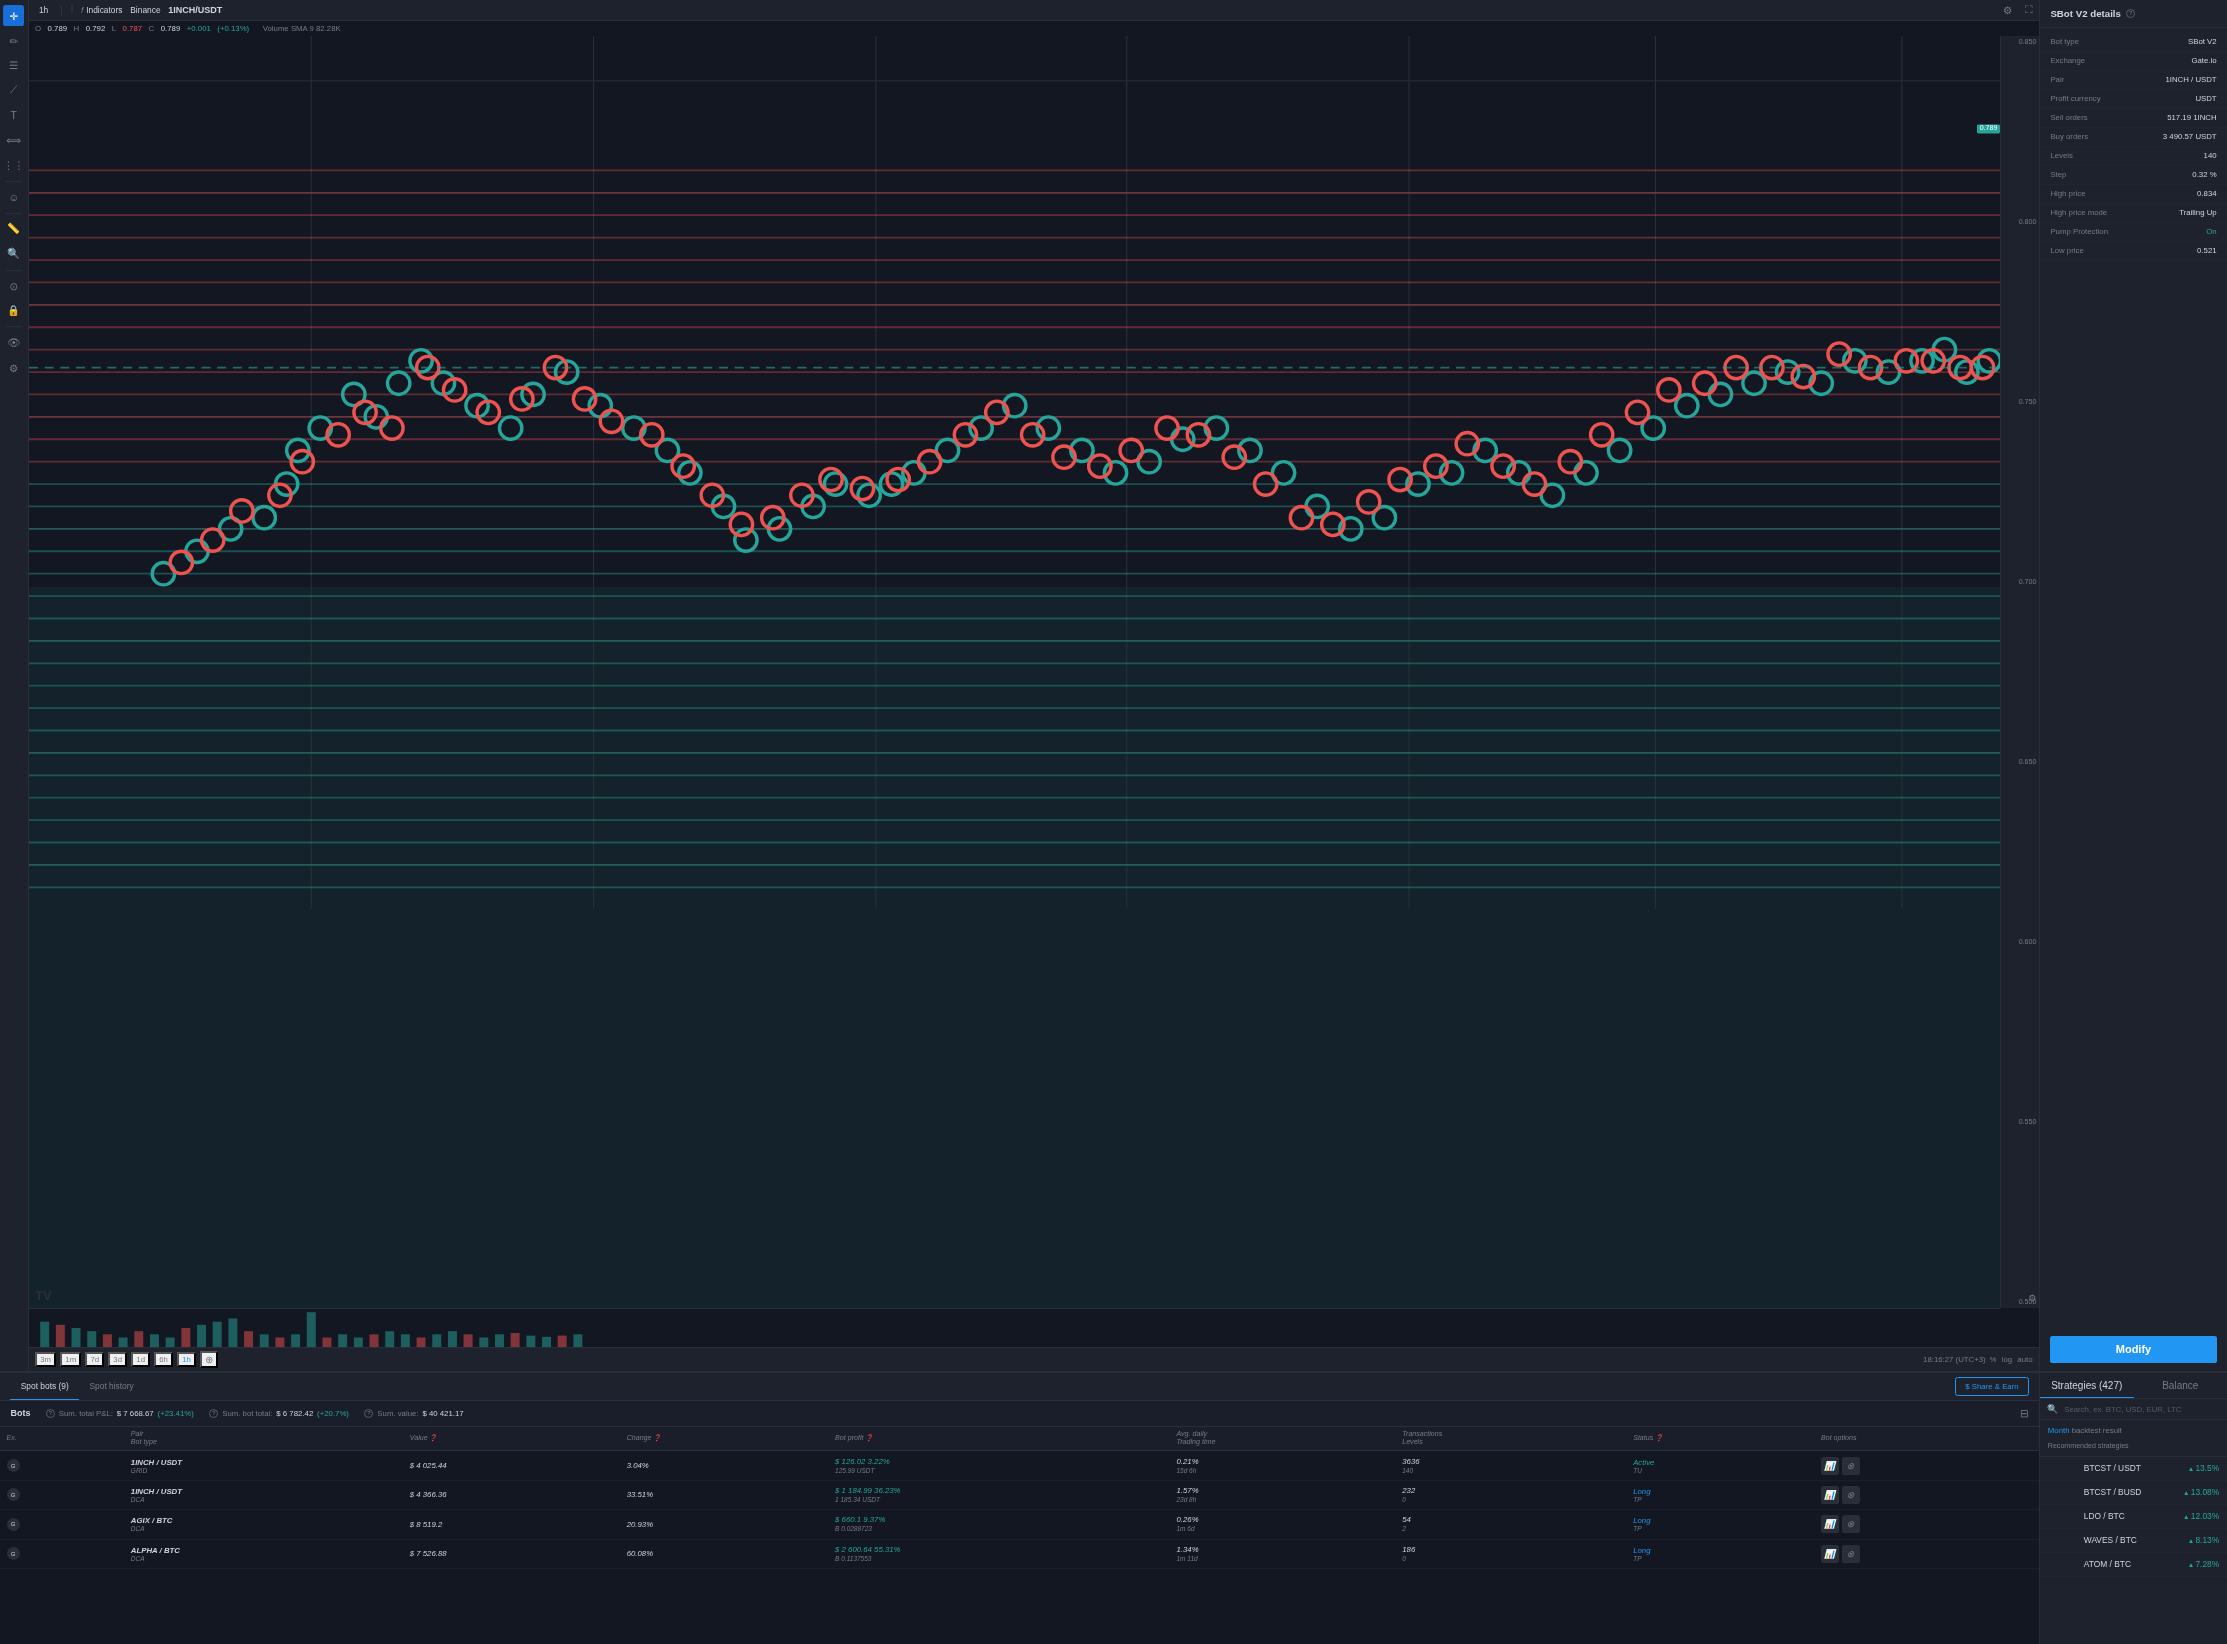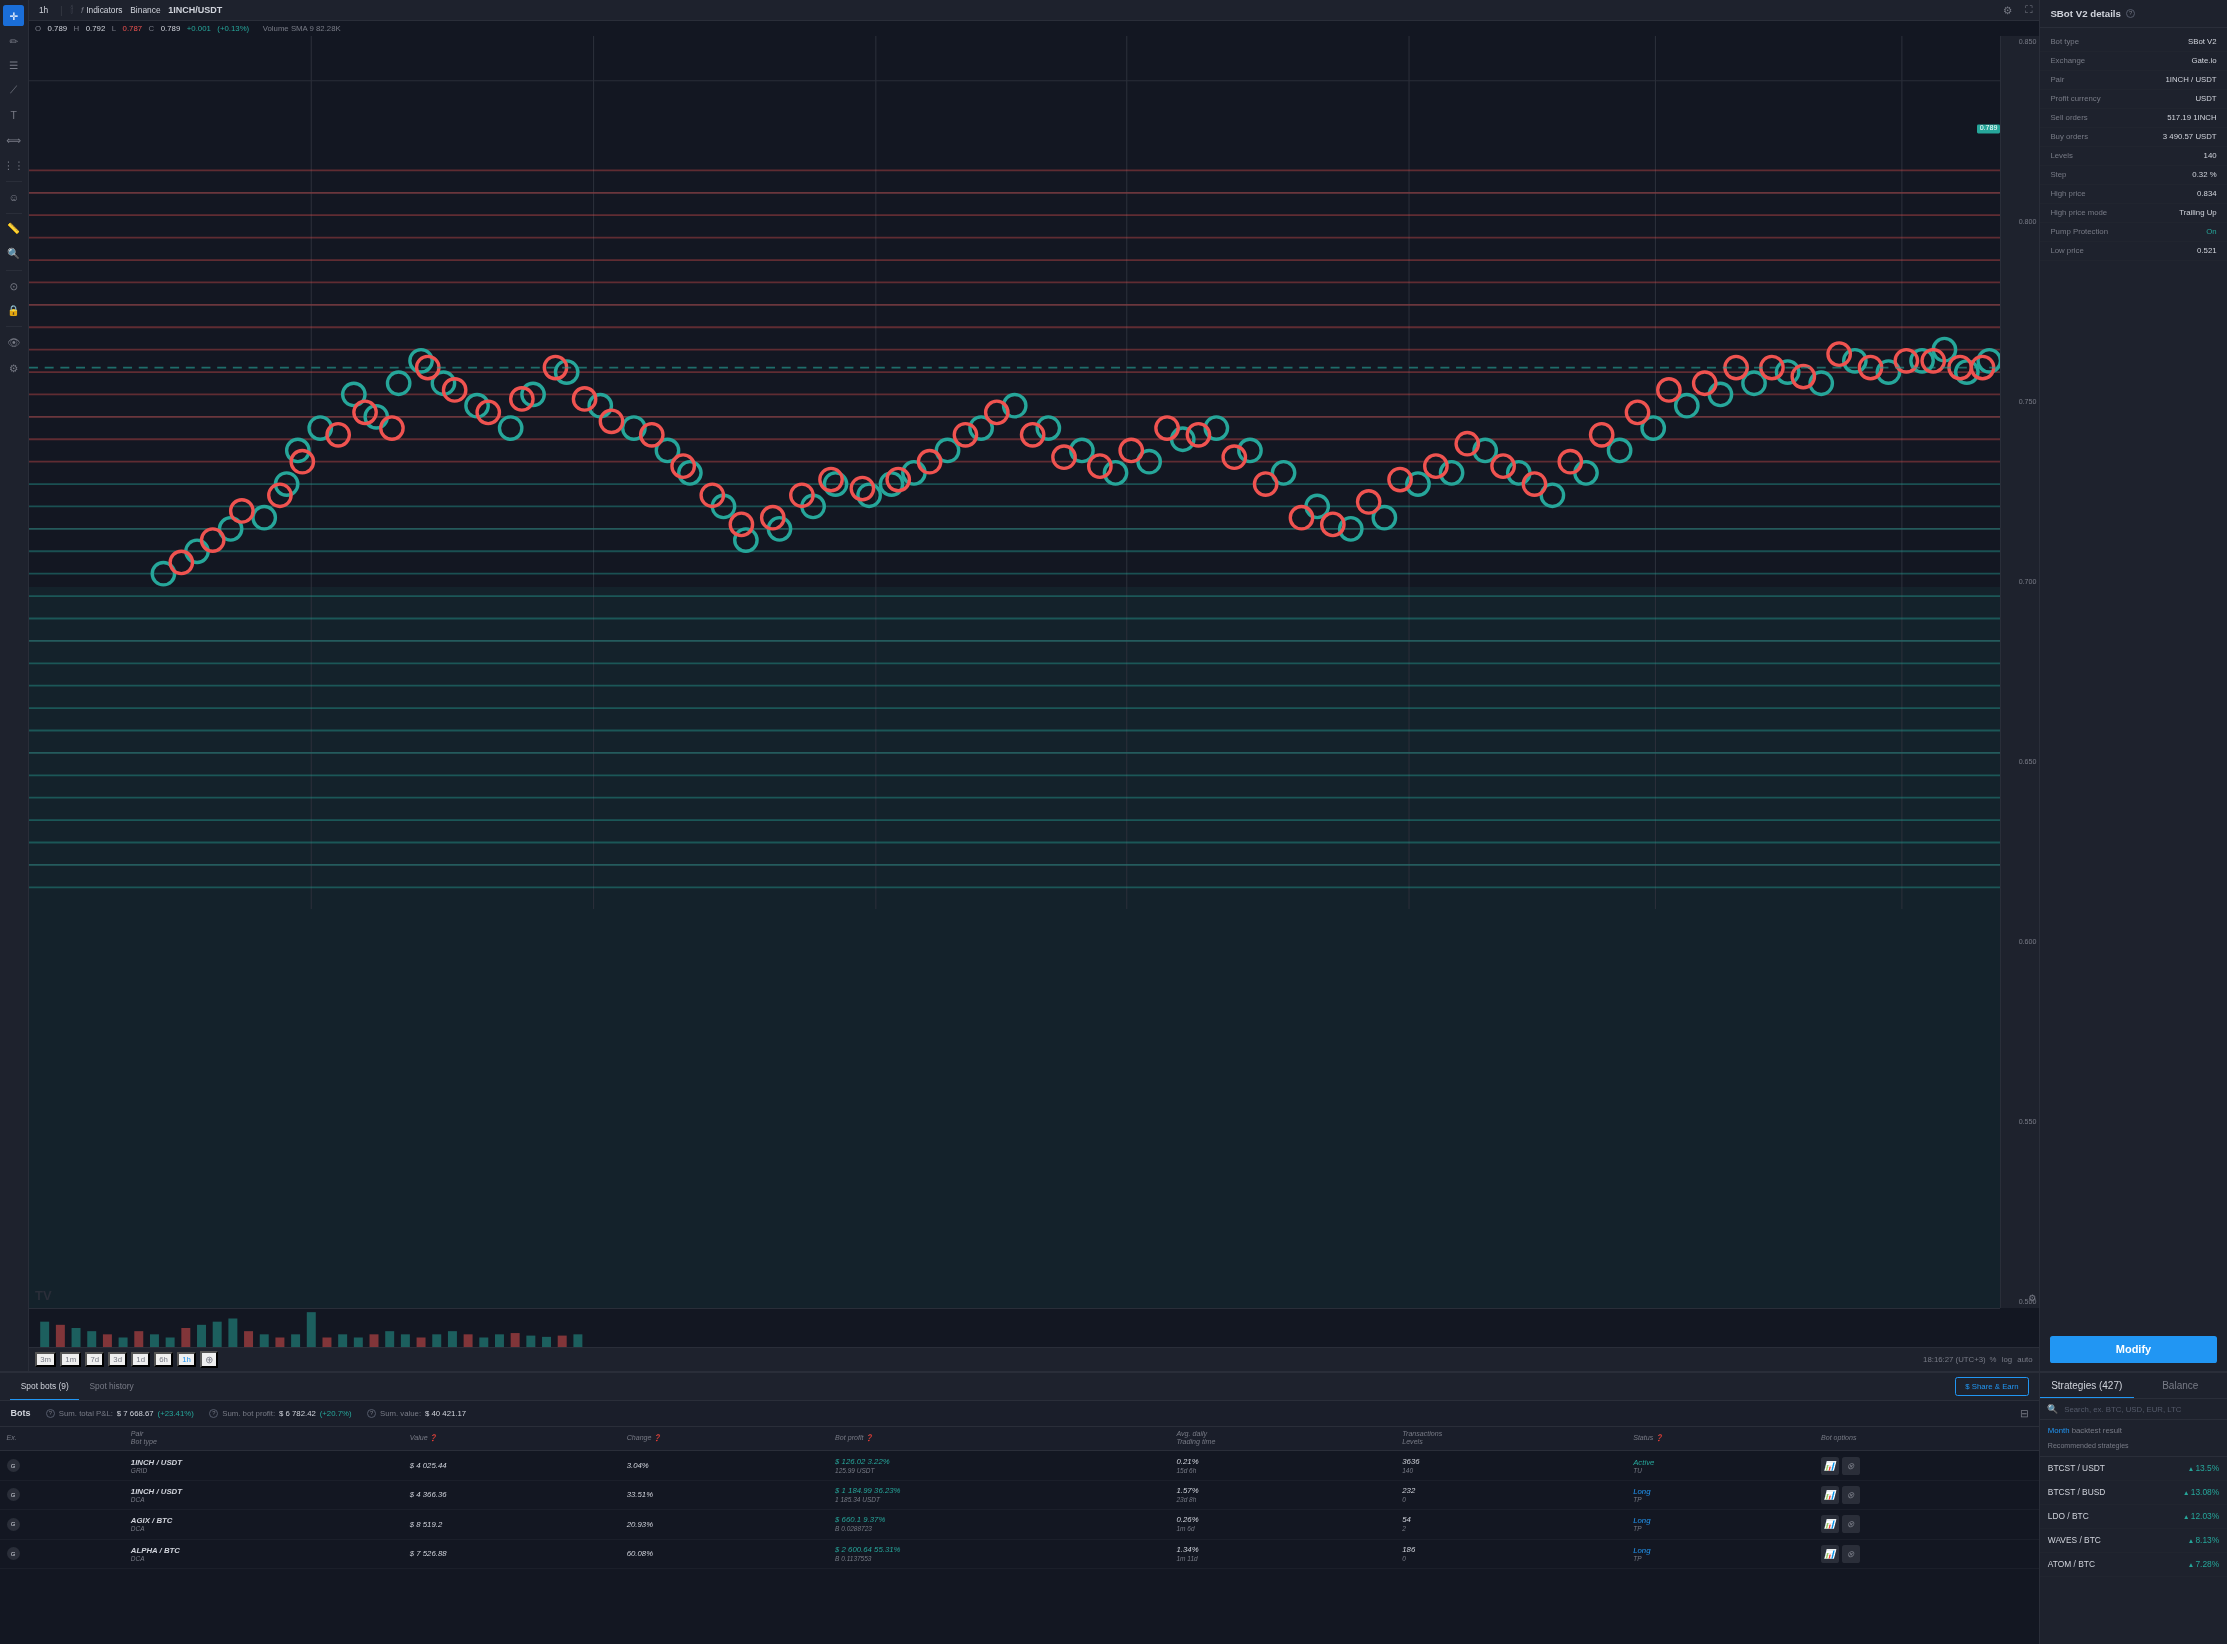--- a/index.html
+++ b/index.html
@@ -481,21 +481,21 @@
       overflow-y: auto;
     }
     .strat-item {
       display: flex;
       justify-content: space-between;
       align-items: center;
       padding: 6.5px 7.8px;
       border-bottom: 0.6px solid #2a2e3940;
       cursor: pointer;
     }
-    .strat-item .pair { font-size: 8.4px; color: #d1d4dc; font-weight: 500; }
+    .strat-item .pair { font-size: 8.4px; color: #d1d4dc; font-weight: 500; margin-left: 36px; }
     .strat-item .pct { font-size: 8.4px; color: #26a69a; font-weight: 500; }
     .strat-item .arrow { color: #26a69a; font-size: 6.5px; margin-right: 1.3px; }
     
     ::-webkit-scrollbar { width: 3.9px; height: 3.9px; }
     ::-webkit-scrollbar-track { background: #1e222d; }
     ::-webkit-scrollbar-thumb { background: #363a45; border-radius: 1.9px; }
     
     .qmark {
       display: inline-flex;
       align-items: center;
@@ -918,21 +918,21 @@
       <div class="bots-summary">
         <span class="title">Bots</span>
         <div class="metric">
           <span class="qmark">?</span>
           <span class="label">Sum. total P&amp;L:</span>
           <span class="value">$ 7 668.67</span>
           <span class="green">(+23.41%)</span>
         </div>
         <div class="metric">
           <span class="qmark">?</span>
-          <span class="label">Sum. bot profit:</span>
+          <span class="label">Sum. bot total:</span>
           <span class="value">$ 6 782.42</span>
           <span class="green">(+20.7%)</span>
         </div>
         <div class="metric">
           <span class="qmark">?</span>
           <span class="label">Sum. value:</span>
           <span class="value">$ 40 421.17</span>
         </div>
         <span class="filter-icon">⊟</span>
       </div>

